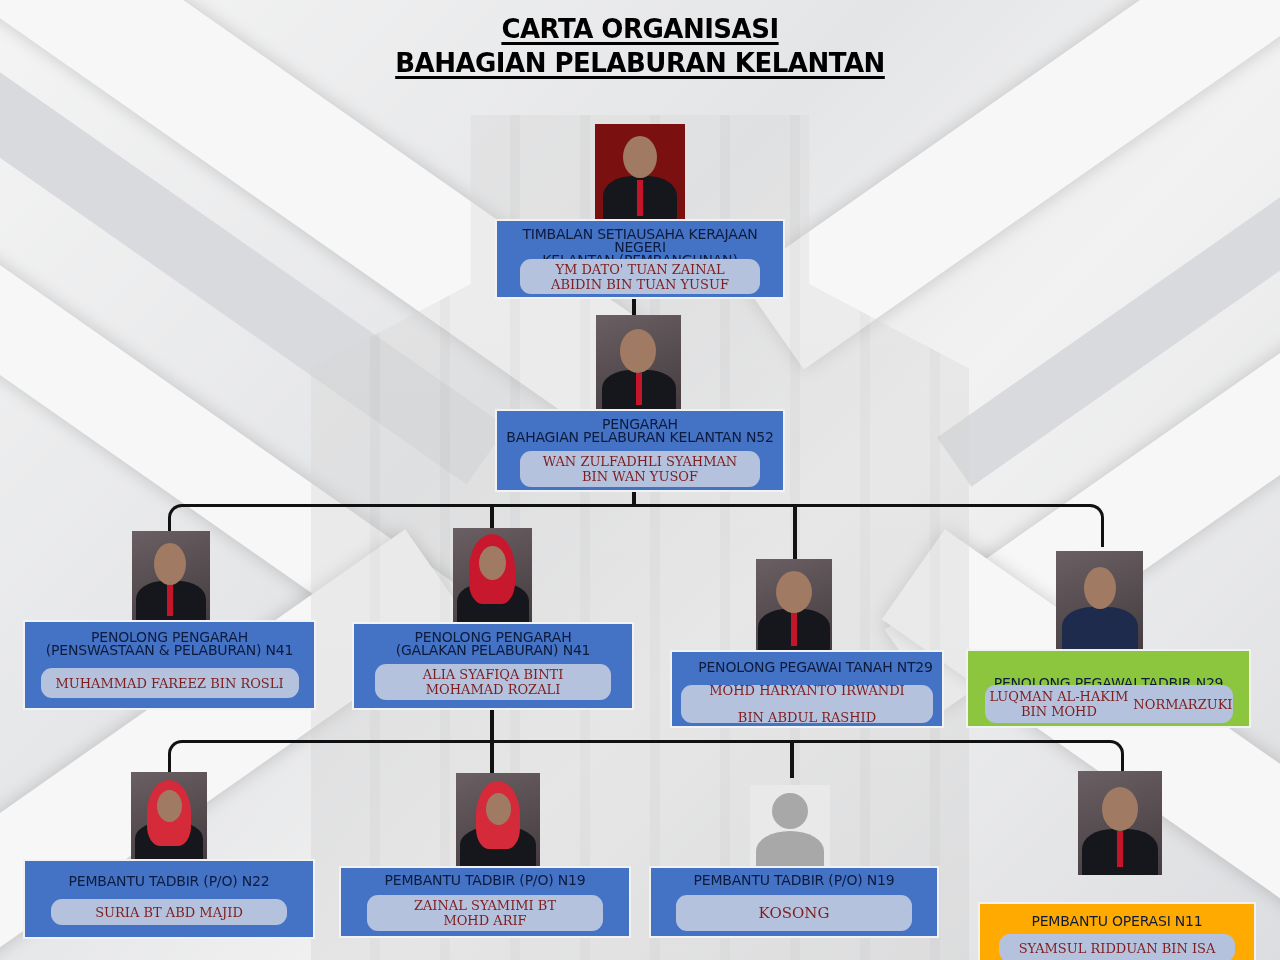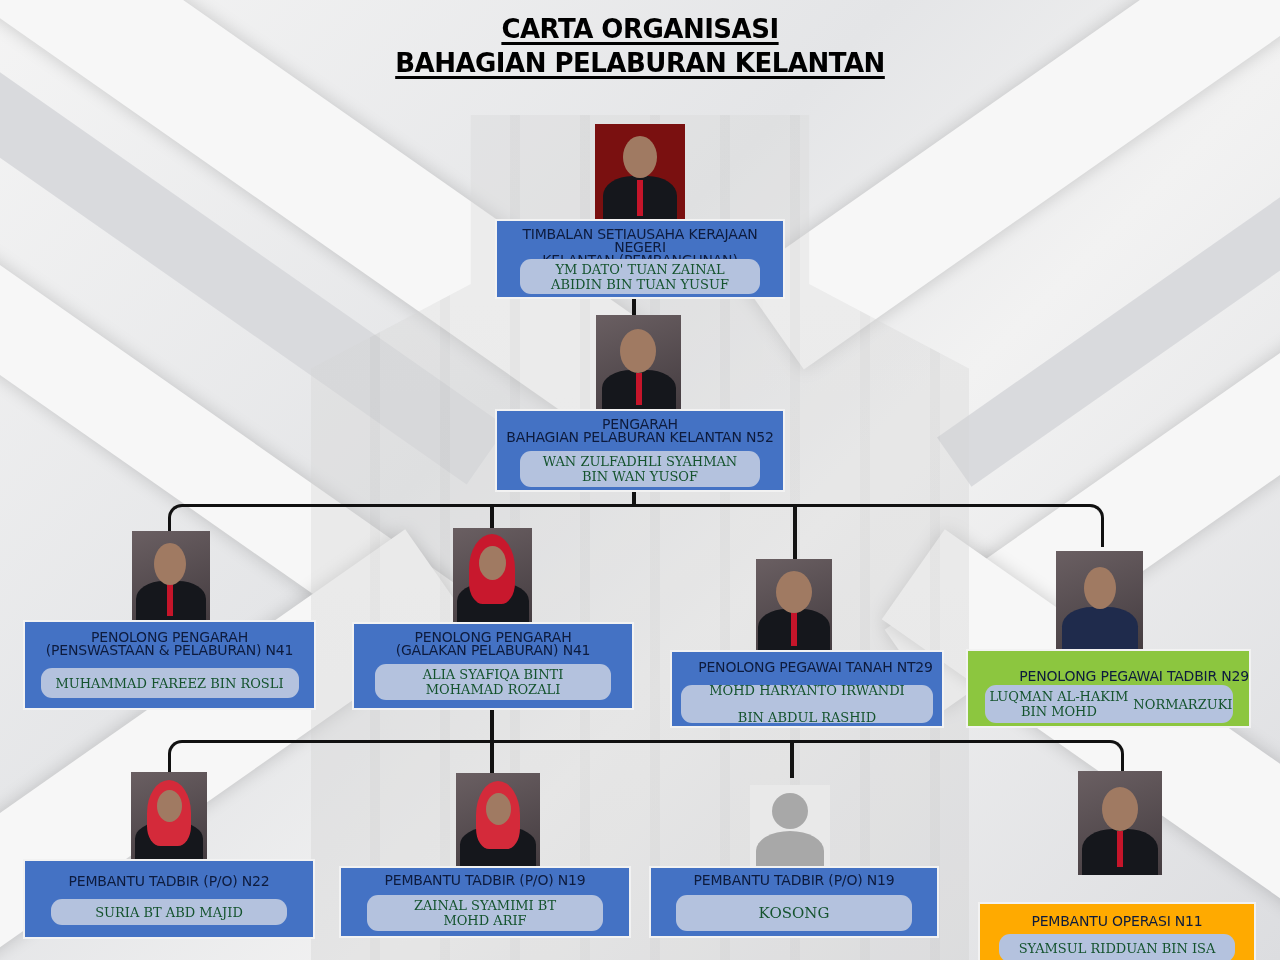--- a/index.html
+++ b/index.html
@@ -37,21 +37,21 @@
   .hijab { position:absolute; background:#c8182d; border-radius:50% 50% 30% 30%; }
   .silh-h { position:absolute; border-radius:50%; background:#a8a8a8; }
   .silh-b { position:absolute; background:#a8a8a8; border-radius:50% 50% 0 0; }
 
   .box { position:absolute; background:#4472c4; border:2px solid #f2f2f2; box-sizing:border-box; text-align:center; }
   .box.green { background:#8cc63f; }
   .box.orange { background:#ffaa00; }
   .role { font-family:"DejaVu Sans", sans-serif; font-weight:normal; font-size:14px; color:#0d1b3d;
     line-height:13px; margin-top:7px; letter-spacing:-0.2px; }
   .name { position:absolute; left:50%; transform:translateX(-50%); background:#b4c2de; border-radius:11px;
-    font-family:"DejaVu Serif", serif; font-size:13px; color:#14532d; line-height:15px;
+    font-family:"DejaVu Serif", serif; font-size:13px; color:#7f1d1d; line-height:15px;
     display:flex; align-items:center; justify-content:center; text-align:center; }
 </style>
 </head>
 <body>
 
 <div class="bg">
   <div class="band" style="left:-200px;top:60px;width:900px;height:120px;transform:rotate(35deg);"></div>
   <div class="band d" style="left:-150px;top:220px;width:700px;height:70px;transform:rotate(35deg);"></div>
   <div class="band" style="left:-250px;top:380px;width:800px;height:90px;transform:rotate(35deg);"></div>
   <div class="band" style="left:700px;top:40px;width:800px;height:110px;transform:rotate(-35deg);"></div>
@@ -149,21 +149,21 @@
 <div class="box" style="left:670px;top:650px;width:274px;height:78px;">
   <div class="role" style="margin-top:9px;margin-left:17px;">
     <div>PENOLONG PEGAWAI TANAH NT29</div>
   </div>
   <div class="name" style="top:33px;width:252px;height:38px;flex-direction:column;gap:12px;">
     <div>MOHD HARYANTO IRWANDI</div>
     <div>BIN ABDUL RASHID</div>
   </div>
 </div>
 <div class="box green" style="left:966px;top:649px;width:285px;height:79px;">
-  <div class="role" style="margin-top:19px;text-align:right;">
+  <div class="role" style="margin-top:26px;">
     <div>PENOLONG PEGAWAI TADBIR N29</div>
   </div>
   <div class="name" style="top:34px;width:248px;height:38px;flex-direction:row;justify-content:center;">
     <div>LUQMAN AL-HAKIM BIN MOHD</div>
     <div>NORMARZUKI</div>
   </div>
 </div>
 
 <div class="photo grey" style="left:131px;top:772px;width:76px;height:88px;">
   <div class="suit" style="left:4px;top:50px;width:68px;height:42px;"></div>

